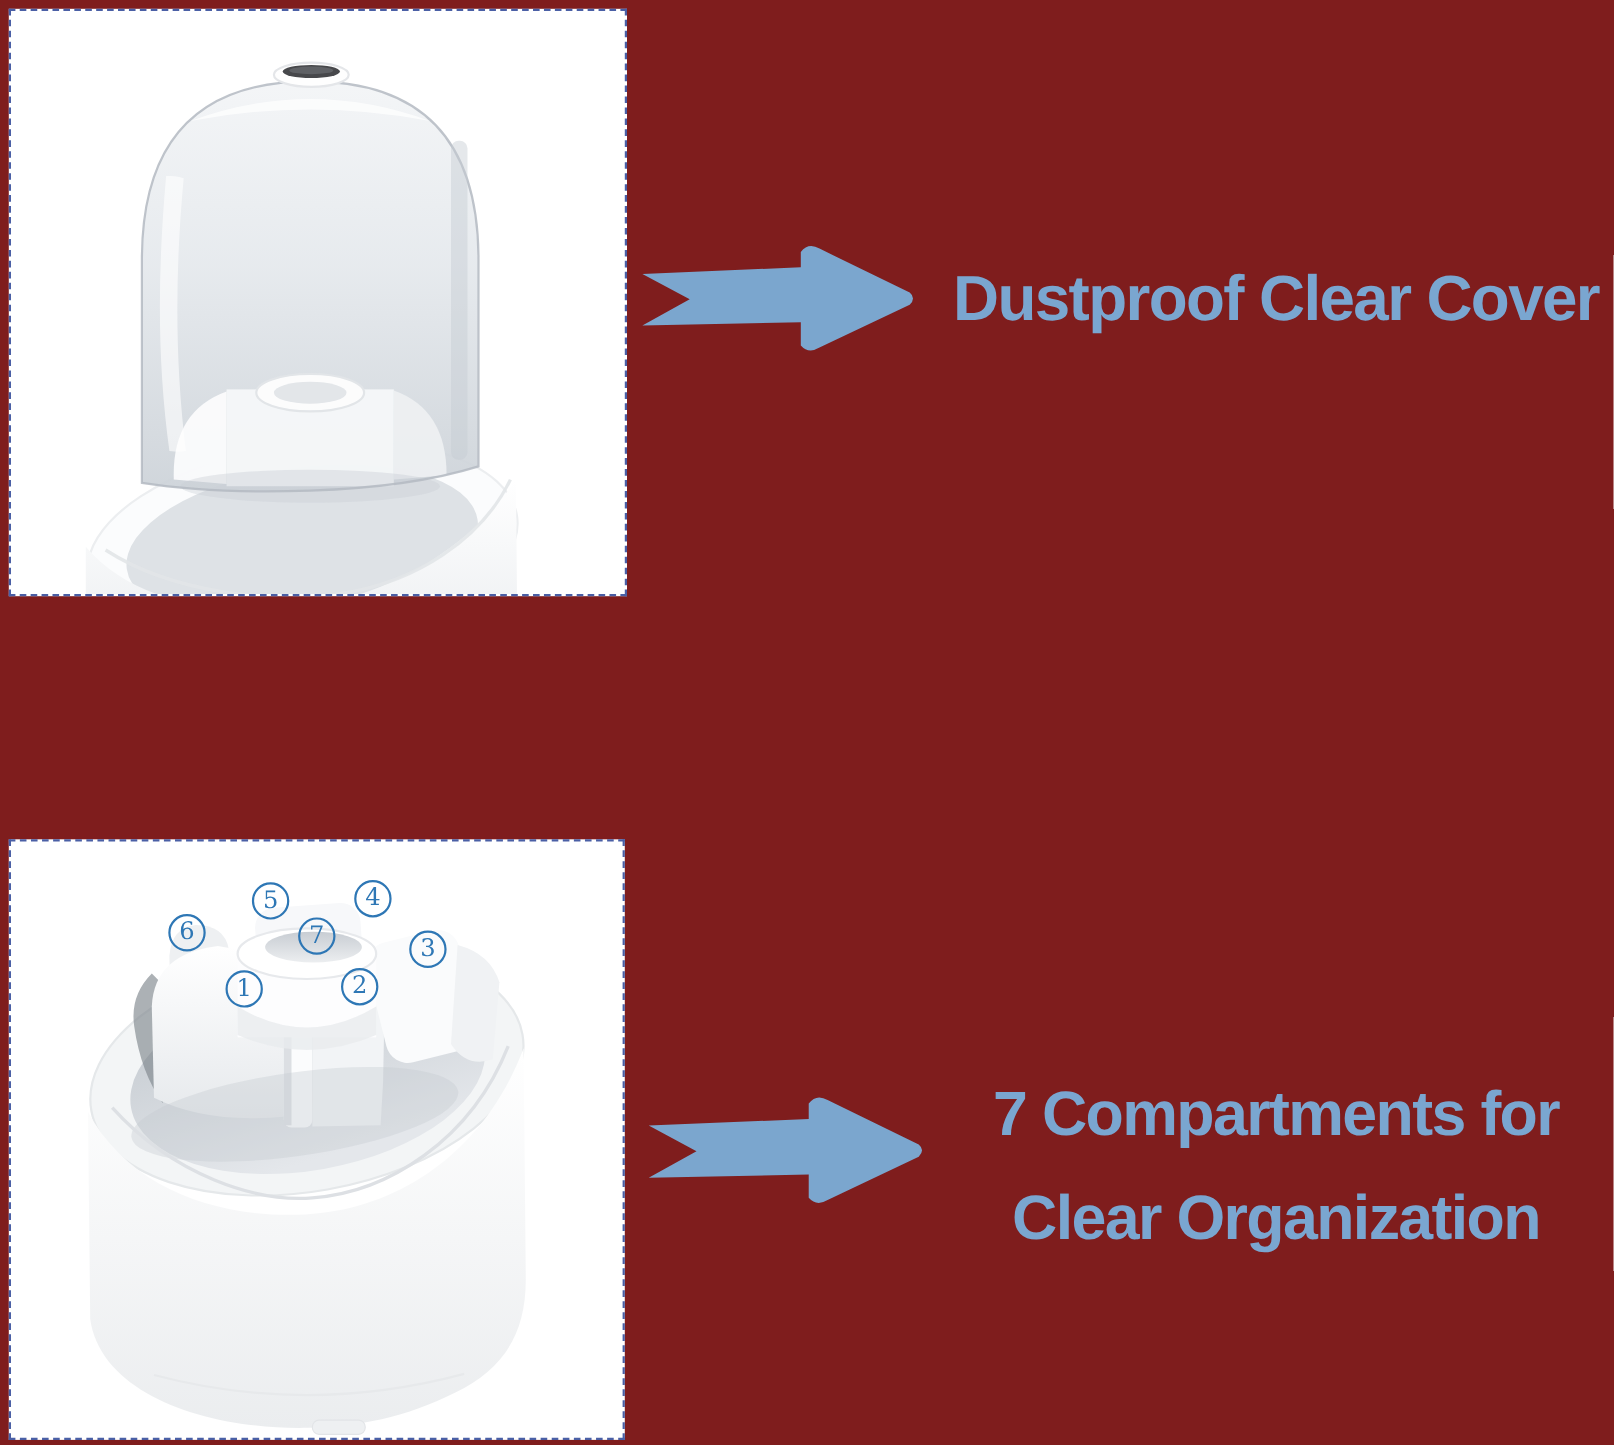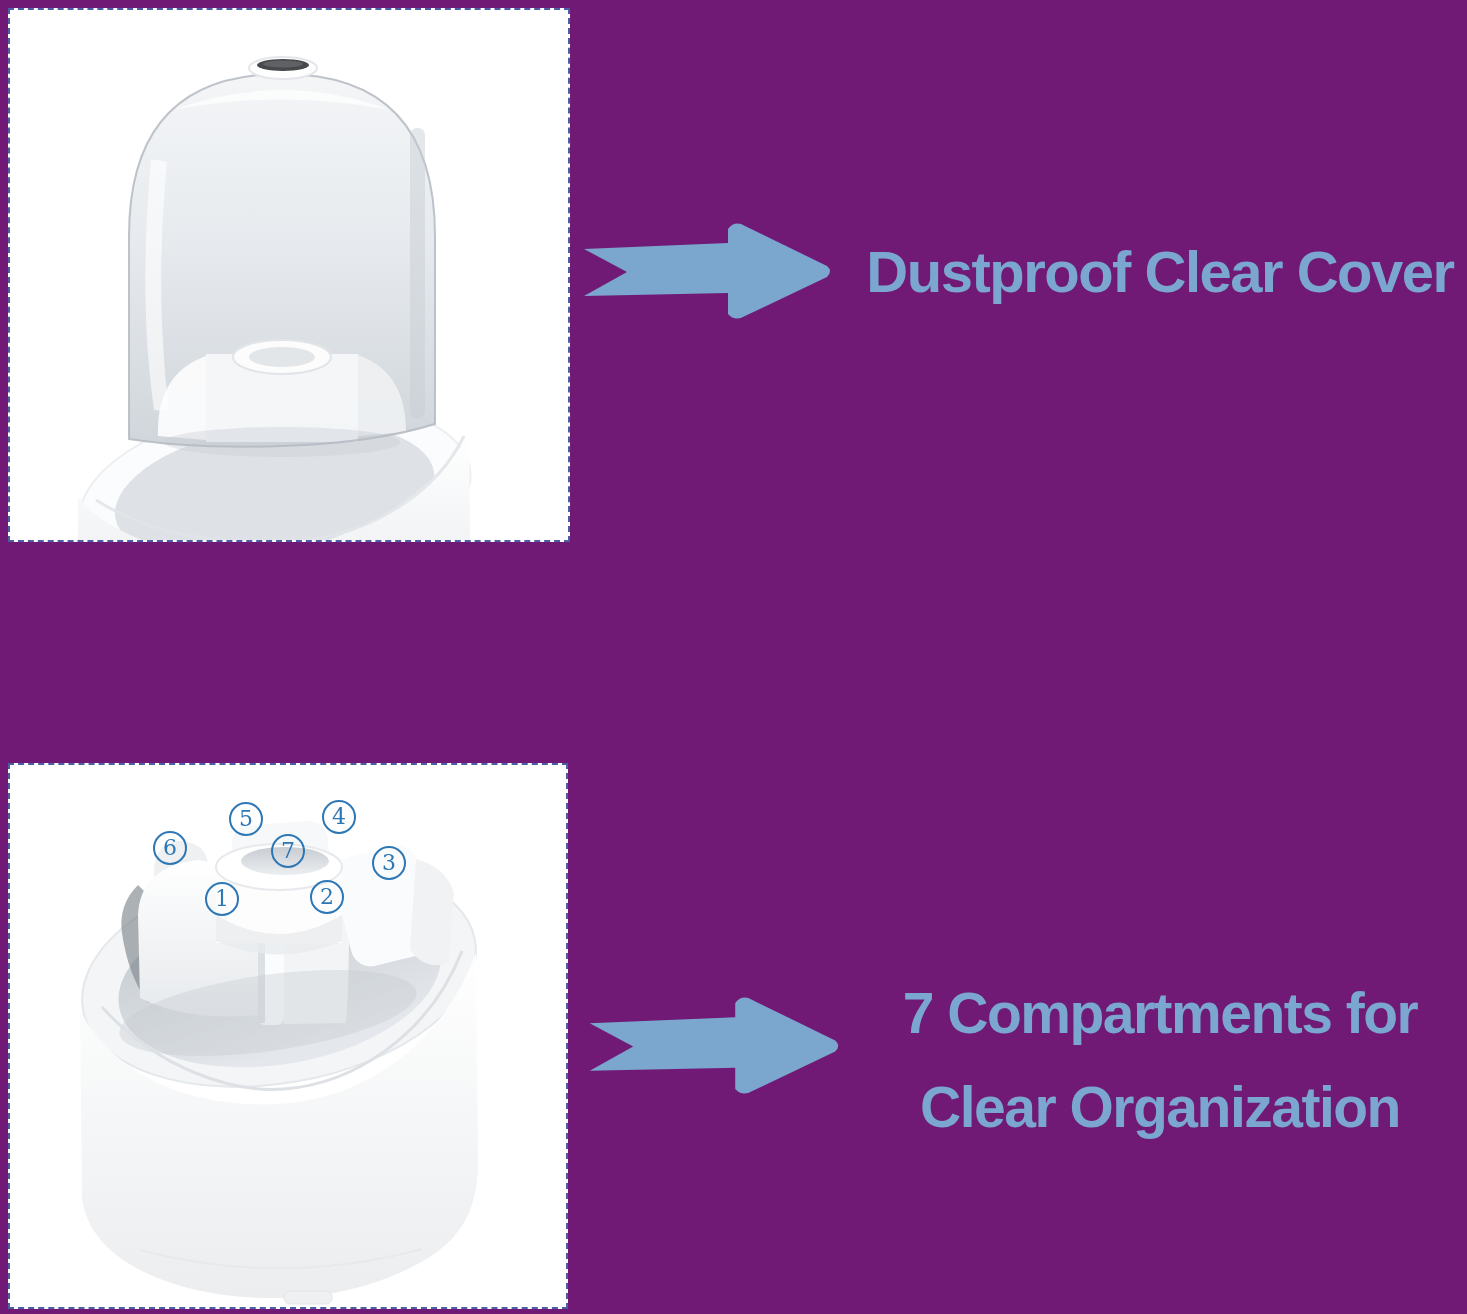--- a/index.html
+++ b/index.html
@@ -1,17 +1,17 @@
 <!DOCTYPE html>
 <html><head>
 <meta charset="utf-8">
 <style>
   html,body{margin:0;padding:0;background:#ffffff;}
   .canvas{
-    position:relative;width:1467px;height:1314px;background:#701a75;
+    position:relative;width:1467px;height:1314px;background:#7f1d1d;
     overflow:hidden;font-family:"Liberation Sans",sans-serif;
   }
   .photo-panel{
     position:absolute;box-sizing:border-box;background:#ffffff;
     border:2px dashed #4a5fa5;overflow:hidden;
   }
   .panel-top{left:8px;top:8px;width:562px;height:534px;}
   .panel-bottom{left:8px;top:763px;width:560px;height:546px;}
   .photo-svg{position:absolute;left:0;top:0;display:block;}
   .arrow{position:absolute;display:block;}

